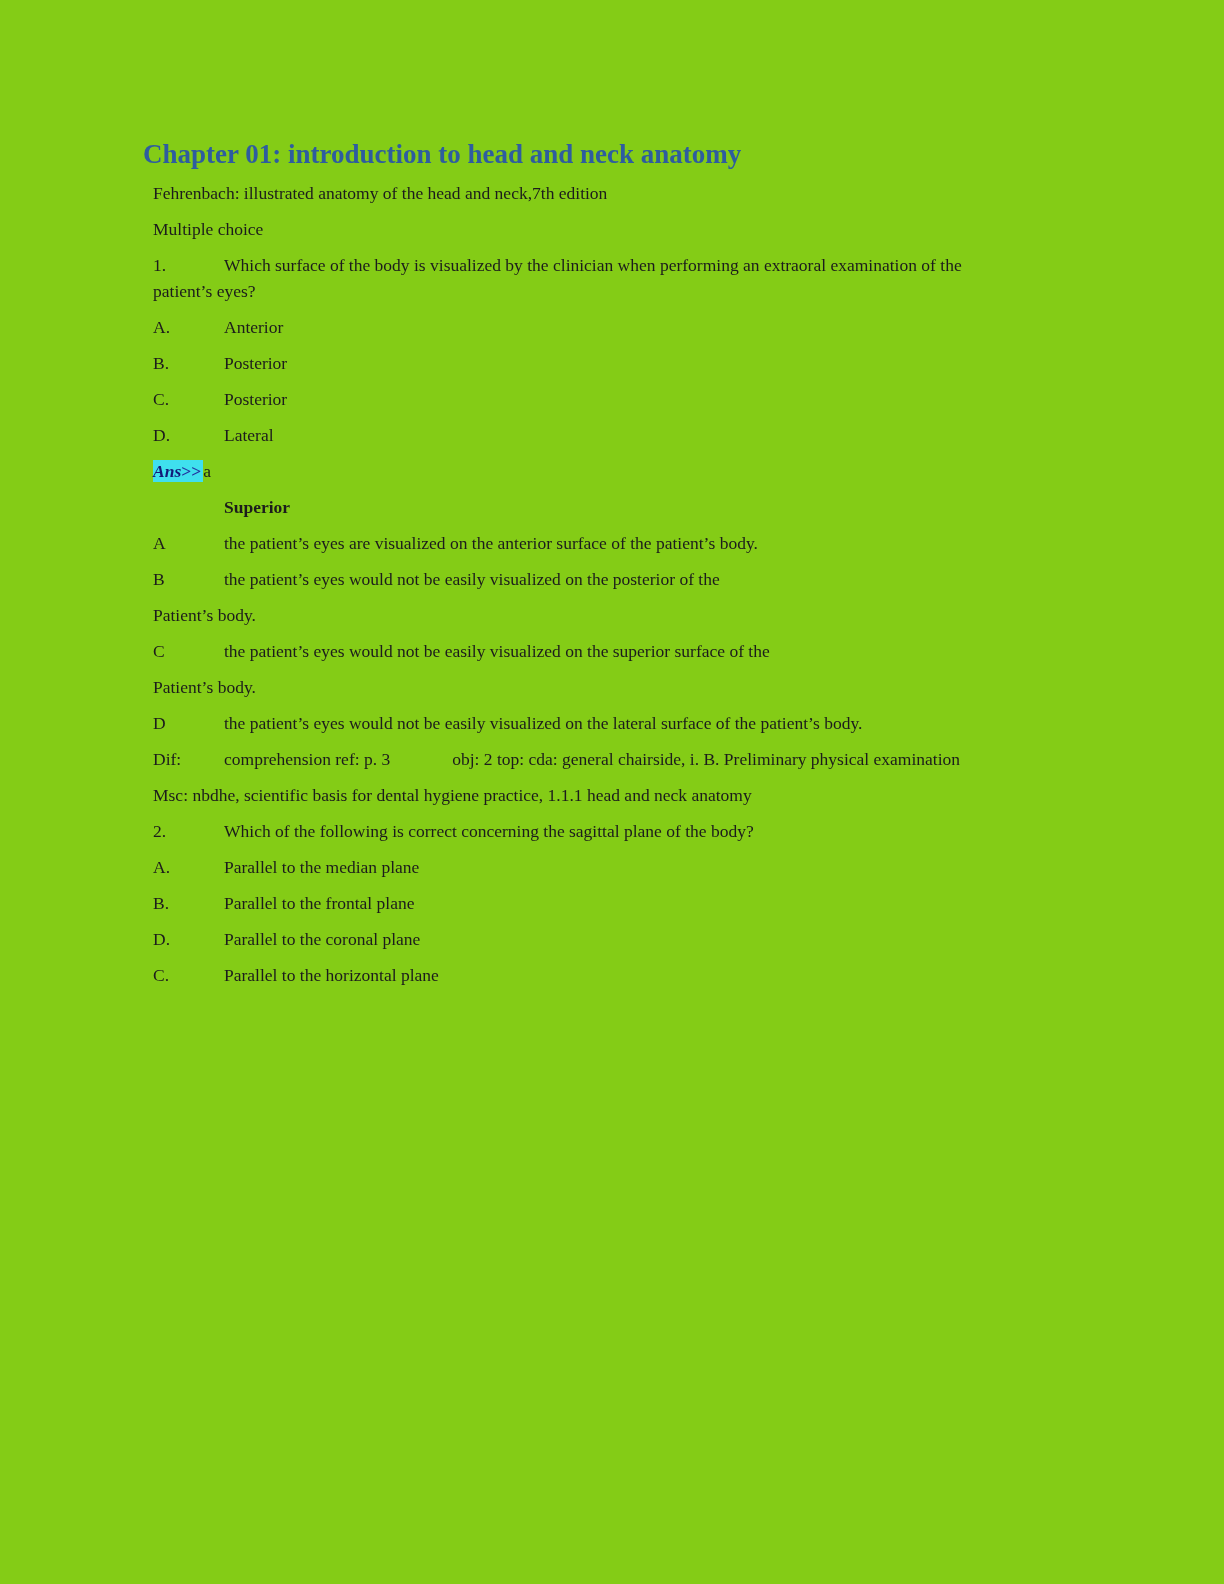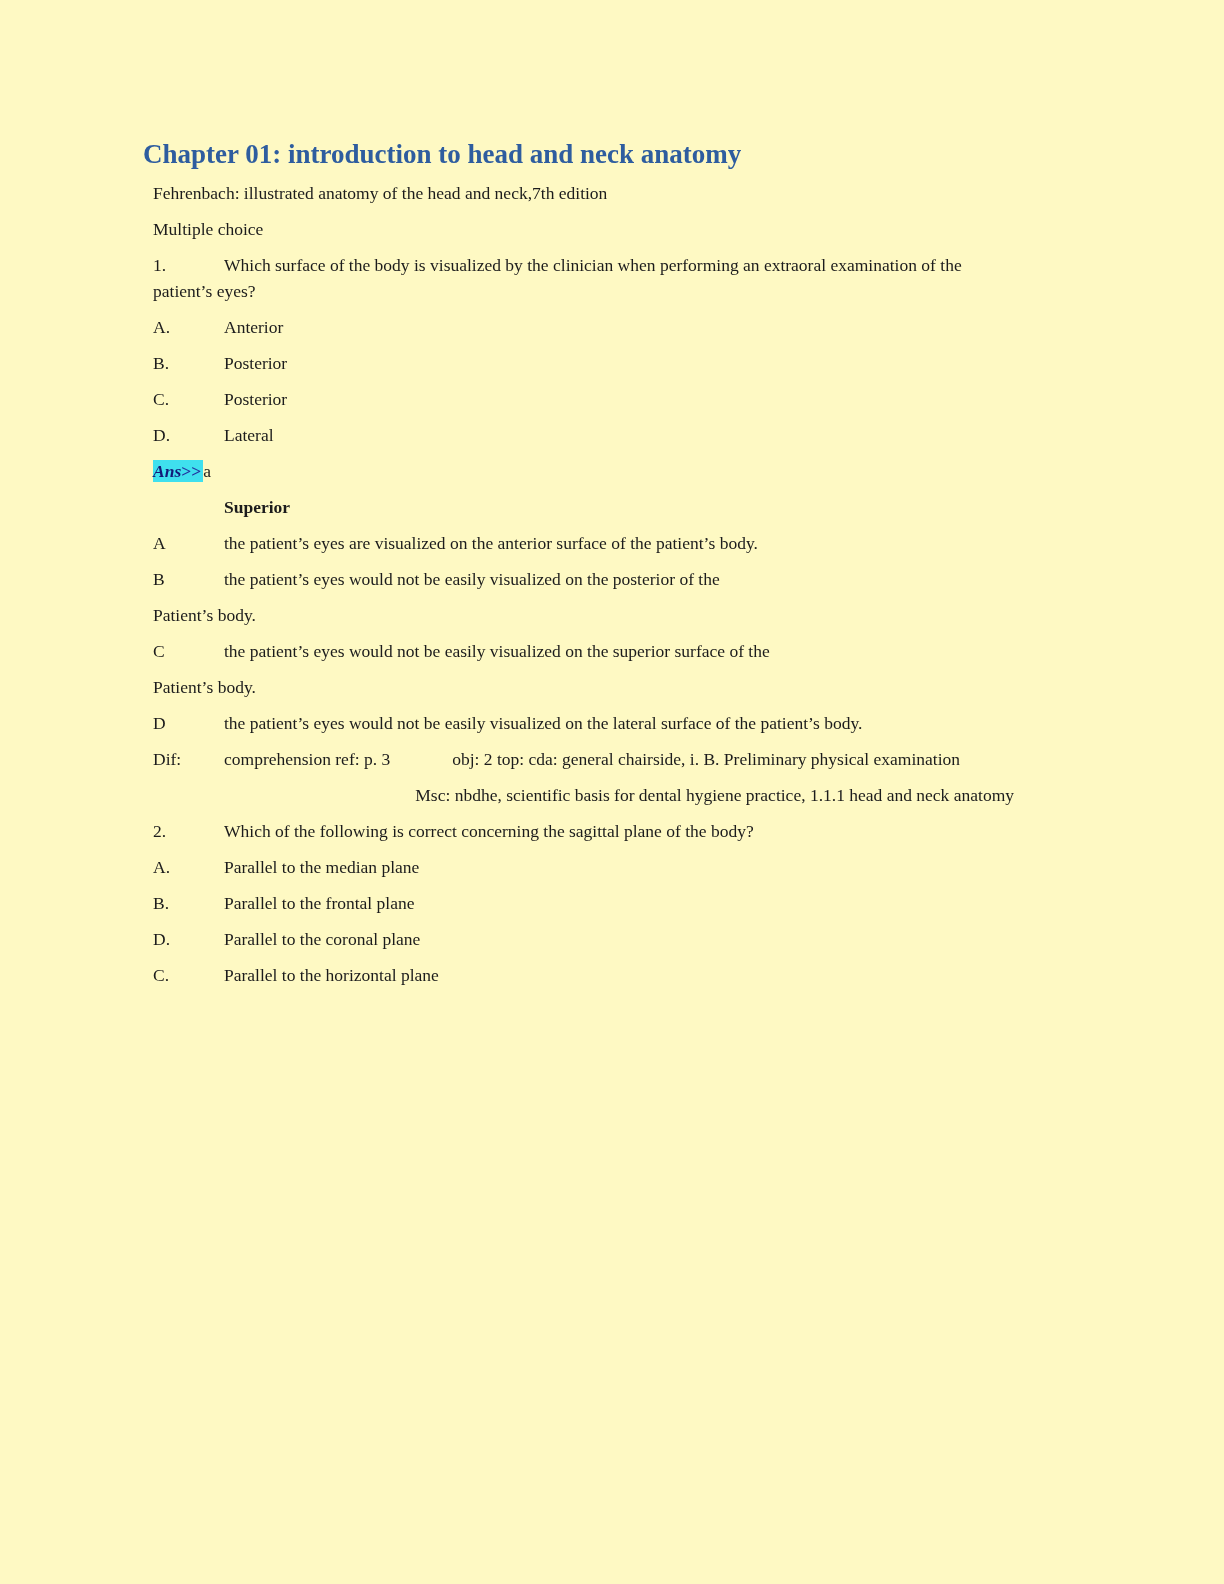--- a/index.html
+++ b/index.html
@@ -3,21 +3,21 @@
 <meta charset="utf-8">
 <style>
   html, body {
     margin: 0;
     padding: 0;
     background: #ebebeb;
   }
   .page {
     width: 1224px;
     min-height: 1584px;
-    background: #fef9c3;
+    background: #84cc16;
     box-sizing: border-box;
     padding: 138px 200px 80px 143px;
     font-family: "Liberation Serif", serif;
     font-size: 17.5px;
     line-height: 26px;
     color: #1c1c1c;
   }
   .title {
     font-family: "Liberation Serif", serif;
     font-size: 27px;
@@ -31,21 +31,21 @@
   }
   .section-heading {
     margin: 0 0 60px 0;
   }
   p.para { margin: 10px; }
   .mb-s  { margin-bottom: 17px; }
   .mb-xs { margin-bottom: 12px; }
   .mb-ans { margin-bottom: 58px; }
   .mb-fb  { margin-bottom: 16px; }
   .mb-end { margin-bottom: 62px; }
-  .mb-q   { margin-bottom: 60px; text-align: right; }
+  .mb-q   { margin-bottom: 60px; }
   .tab-label {
     display: inline-block;
     width: 71px;
     vertical-align: top;
   }
   .tab-gap {
     display: inline-block;
     width: 62px;
   }
   .indent-1 {

